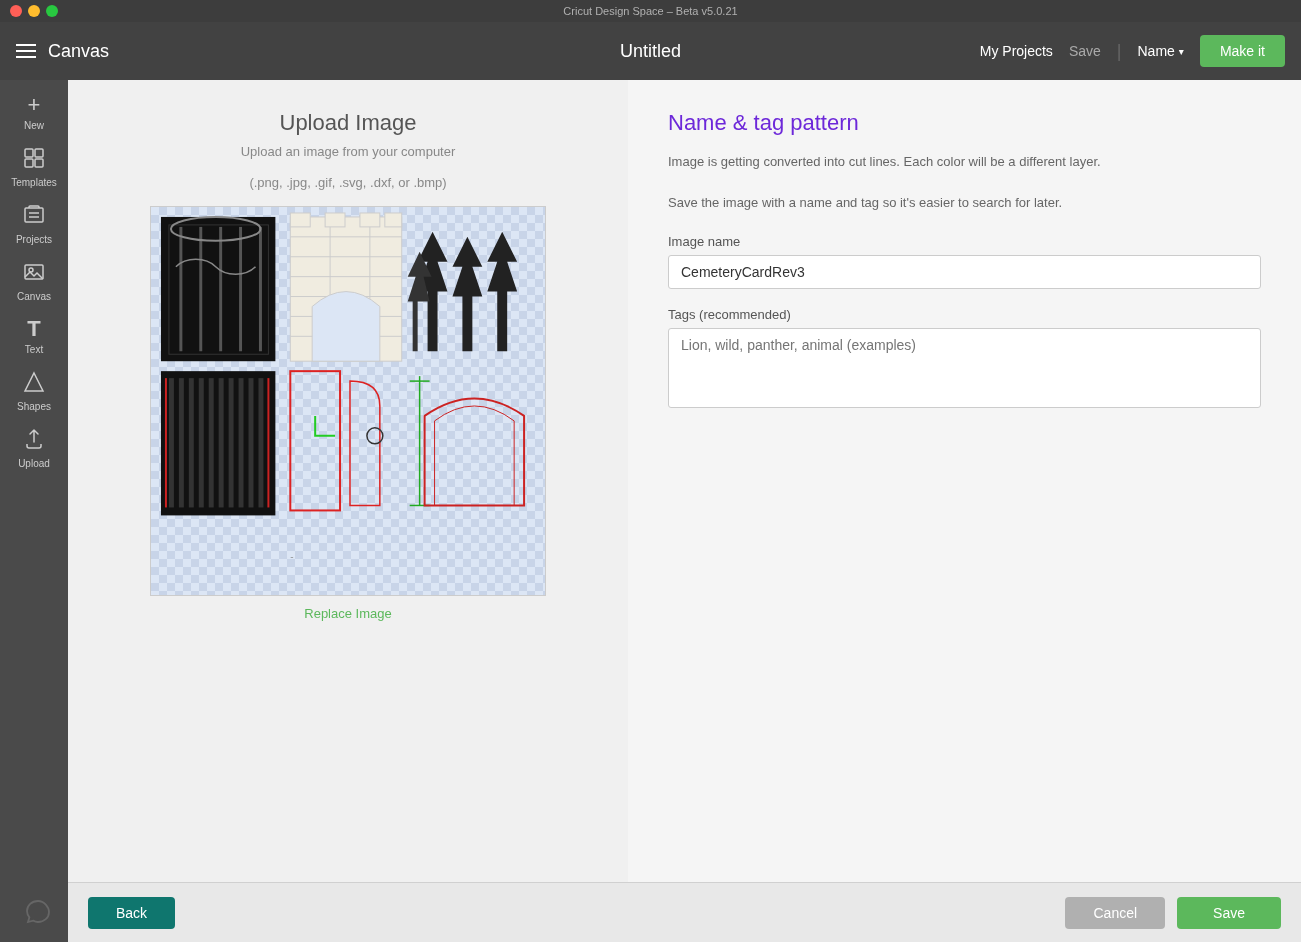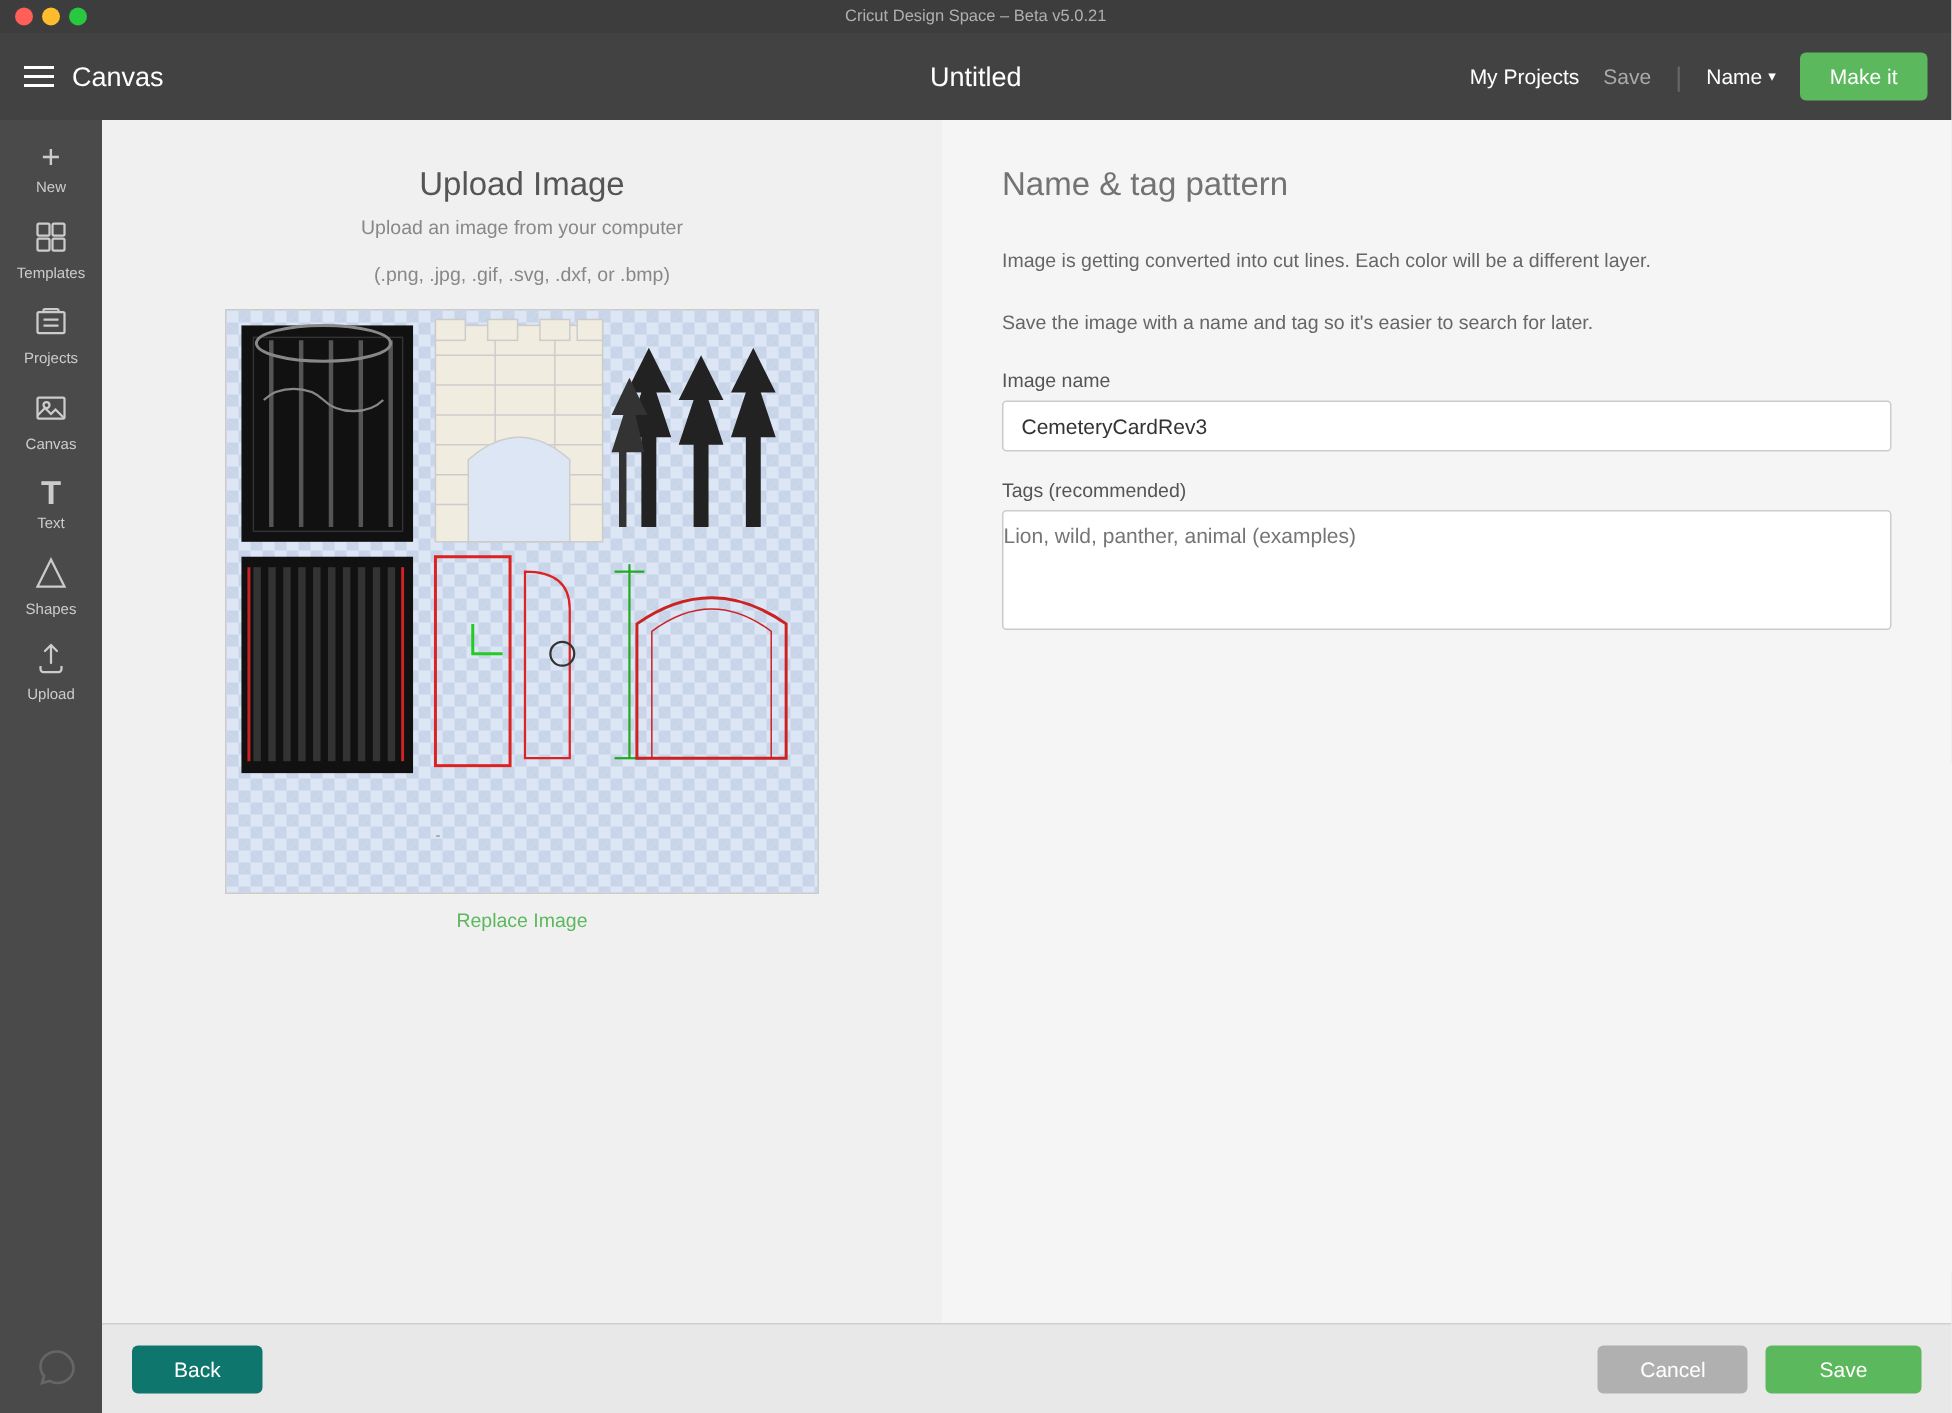--- a/index.html
+++ b/index.html
@@ -240,23 +240,23 @@
 
     
     .right-panel {
       flex: 1;
       padding: 30px 40px;
       background: #f5f5f5;
     }
 
     .panel-title {
       font-size: 22px;
-      color: #737373;
+      color: #6d28d9;
       font-weight: 300;
-      margin-bottom: 28px;
+      margin-bottom: 16px;
     }
     .panel-desc {
       font-size: 13px;
       color: #666;
       line-height: 1.6;
       margin-bottom: 20px;
     }
 
     .field-label {
       font-size: 13px;
@@ -272,21 +272,21 @@
       font-size: 14px;
       color: #333;
       background: #fff;
       outline: none;
       margin-bottom: 18px;
     }
 
     .tags-textarea {
       width: 100%;
       height: 80px;
-      padding: 8px 0;
+      padding: 8px 12px;
       border: 1px solid #ccc;
       border-radius: 3px;
       font-size: 14px;
       color: #aaa;
       background: #fff;
       outline: none;
       resize: none;
       font-family: inherit;
     }
 

